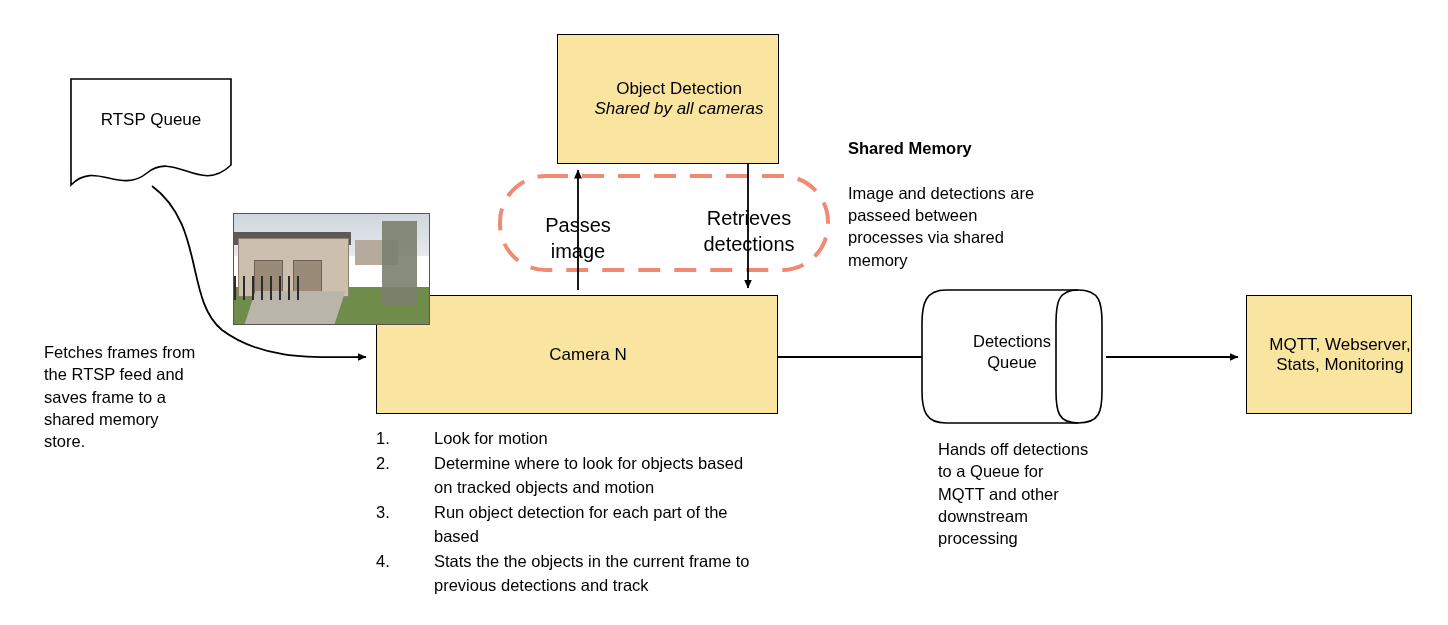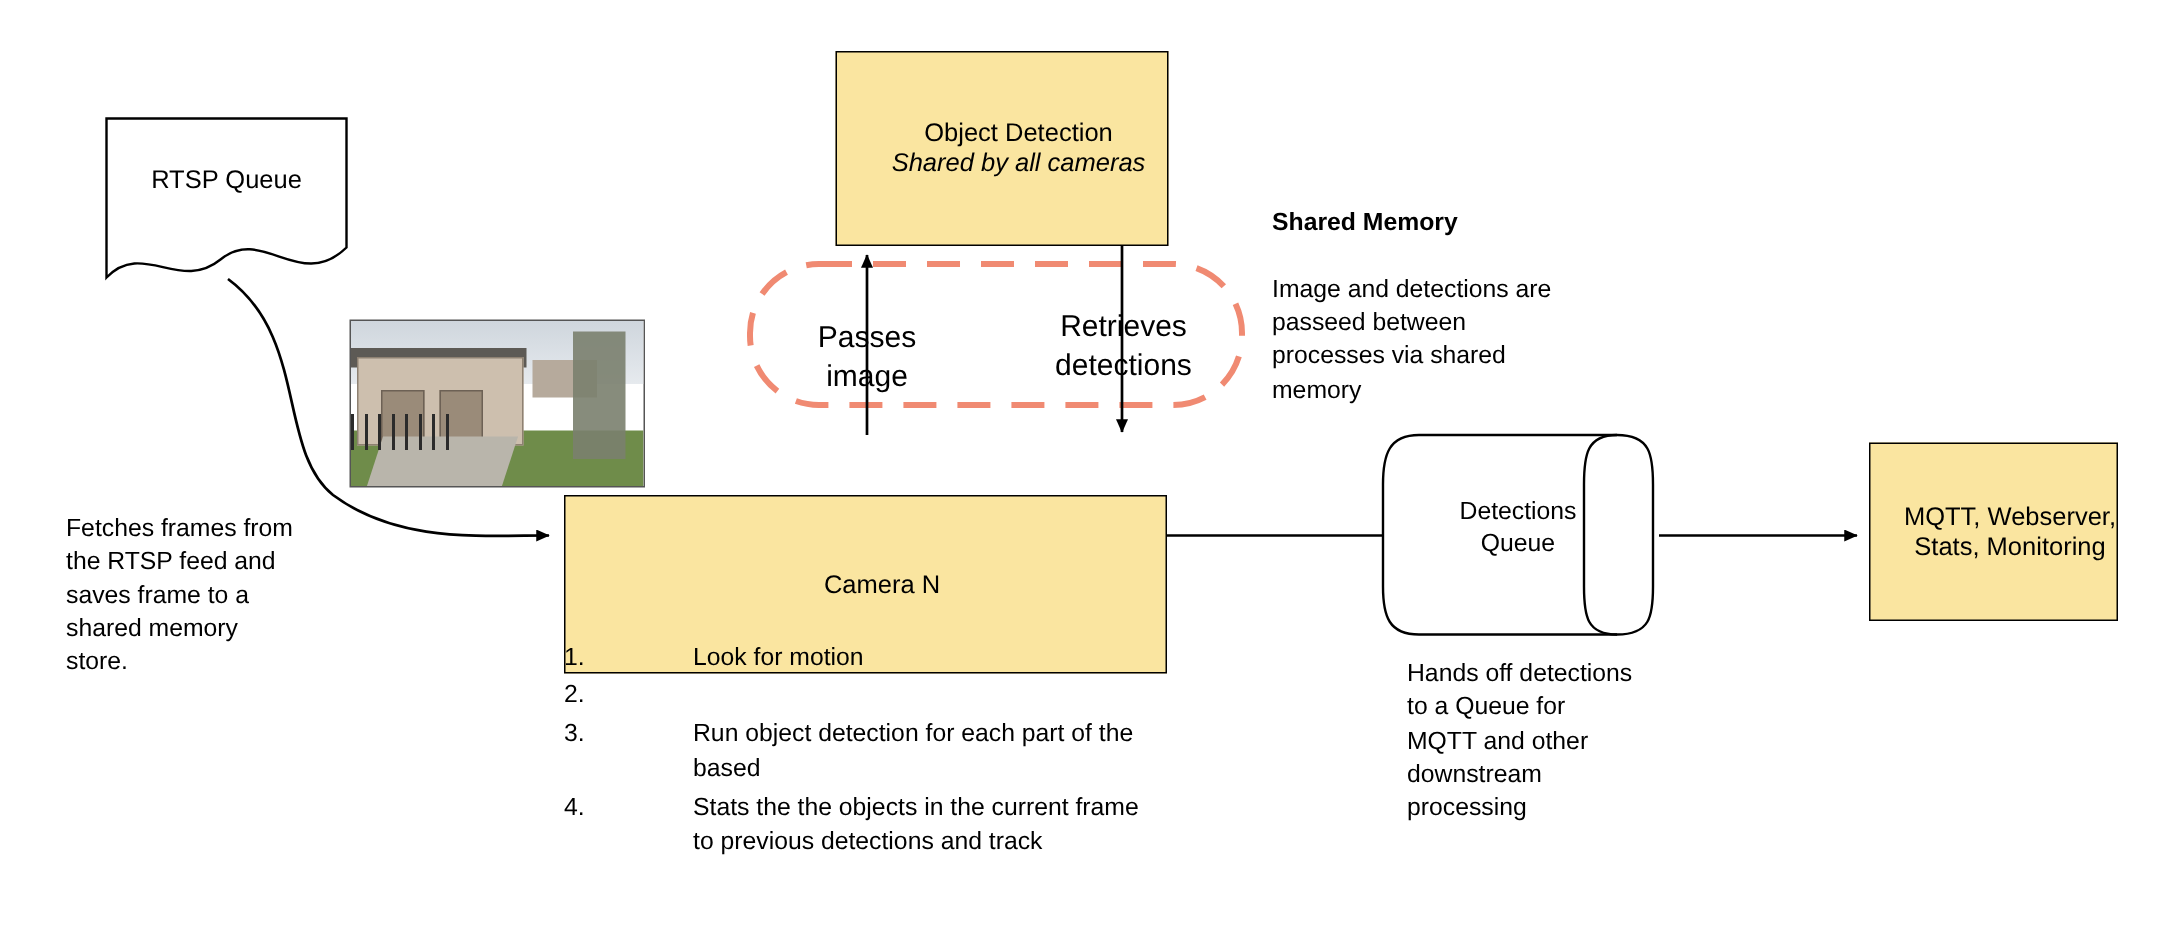--- a/index.html
+++ b/index.html
@@ -74,21 +74,20 @@
     display: flex;
     margin-bottom: 2px;
   }
   .steps .num {
     width: 58px;
     flex: 0 0 58px;
   }
   .steps .txt {
     flex: 1 1 auto;
     max-width: 330px;
-    margin-left: 28px;
   }
   .cyl-label {
     position: absolute;
     width: 160px;
     text-align: center;
     font-size: 16.5px;
     line-height: 1.3;
   }
   .snapshot {
     position: absolute;
@@ -191,21 +190,21 @@
 
   <div class="node" style="left:71px; top:110px; width:160px; text-align:center;">
     <span style="font-size:17px;">RTSP Queue</span>
   </div>
 
   <div class="node box" style="left:557px; top:34px; width:222px; height:130px;">
     <span class="line1">Object Detection</span>
     <span class="line2">Shared by all cameras</span>
   </div>
 
-  <div class="node box" style="left:376px; top:295px; width:402px; height:119px;margin-top:35px;">
+  <div class="node box" style="left:376px; top:295px; width:402px; height:119px;">
     <span class="cam-title">Camera N</span>
   </div>
 
   <div class="node box" style="left:1246px; top:295px; width:166px; height:119px;">
     <span class="line1">MQTT, Webserver,</span>
     <span class="line1">Stats, Monitoring</span>
   </div>
 
   <div class="cyl-label" style="left:932px; top:331px;">
     <div>Detections</div>
@@ -252,20 +251,21 @@
 downstream
 processing</div>
 
   <div class="steps" style="left:376px; top:427px; width:400px;">
     <div class="row">
       <span class="num">1.</span>
       <span class="txt">Look for motion</span>
     </div>
     <div class="row">
       <span class="num">2.</span>
+      <span class="txt">Determine where to look for objects based on tracked objects and motion</span>
     </div>
     <div class="row">
       <span class="num">3.</span>
       <span class="txt">Run object detection for each part of the based</span>
     </div>
     <div class="row">
       <span class="num">4.</span>
       <span class="txt">Stats the the objects in the current frame to previous detections and track</span>
     </div>
   </div>

